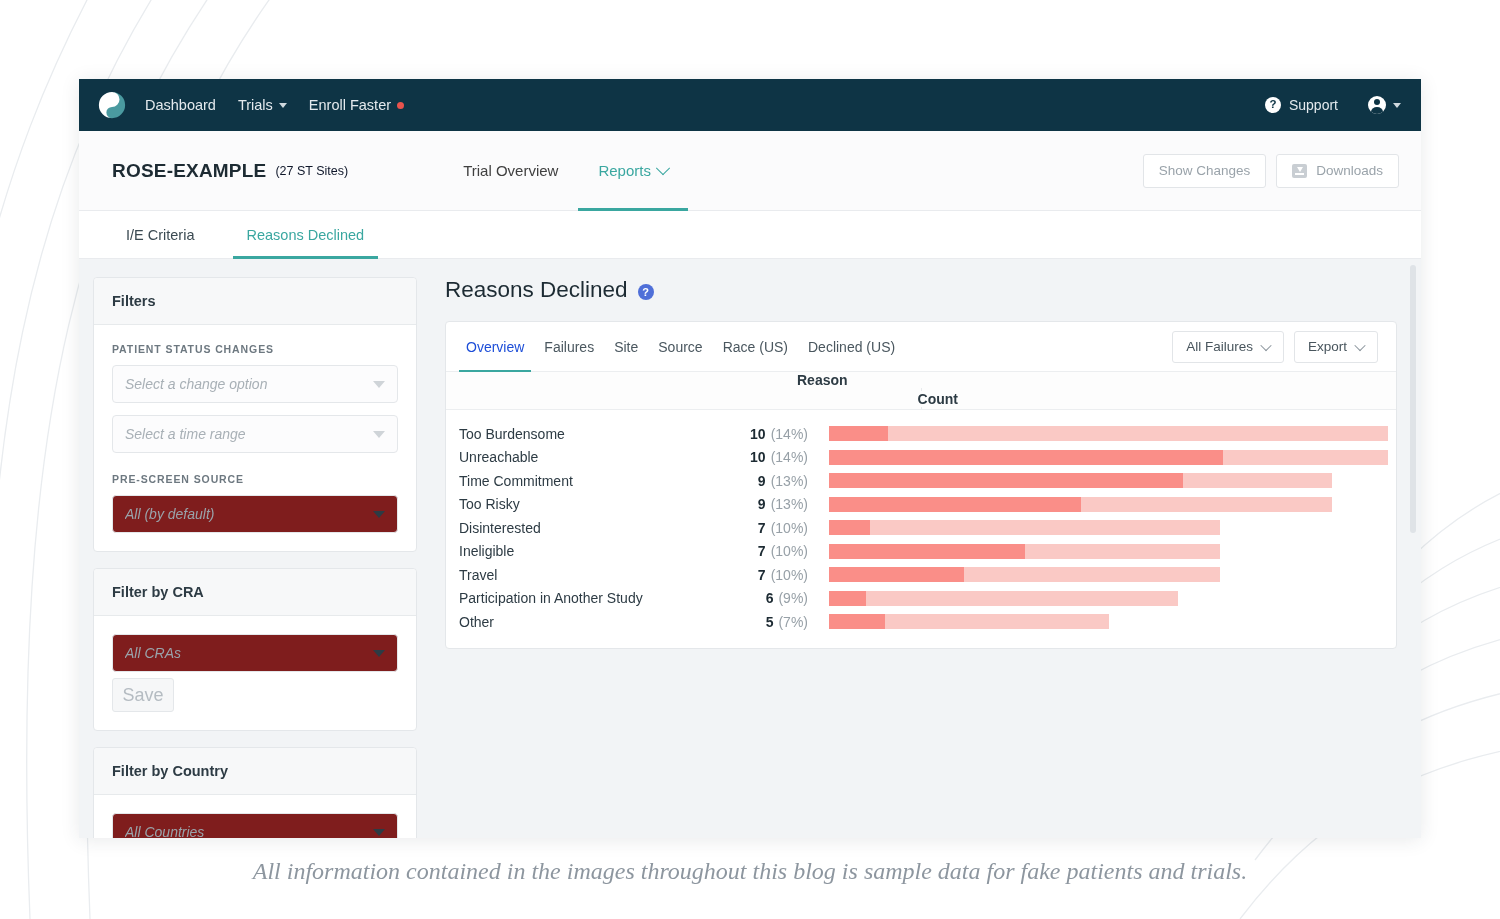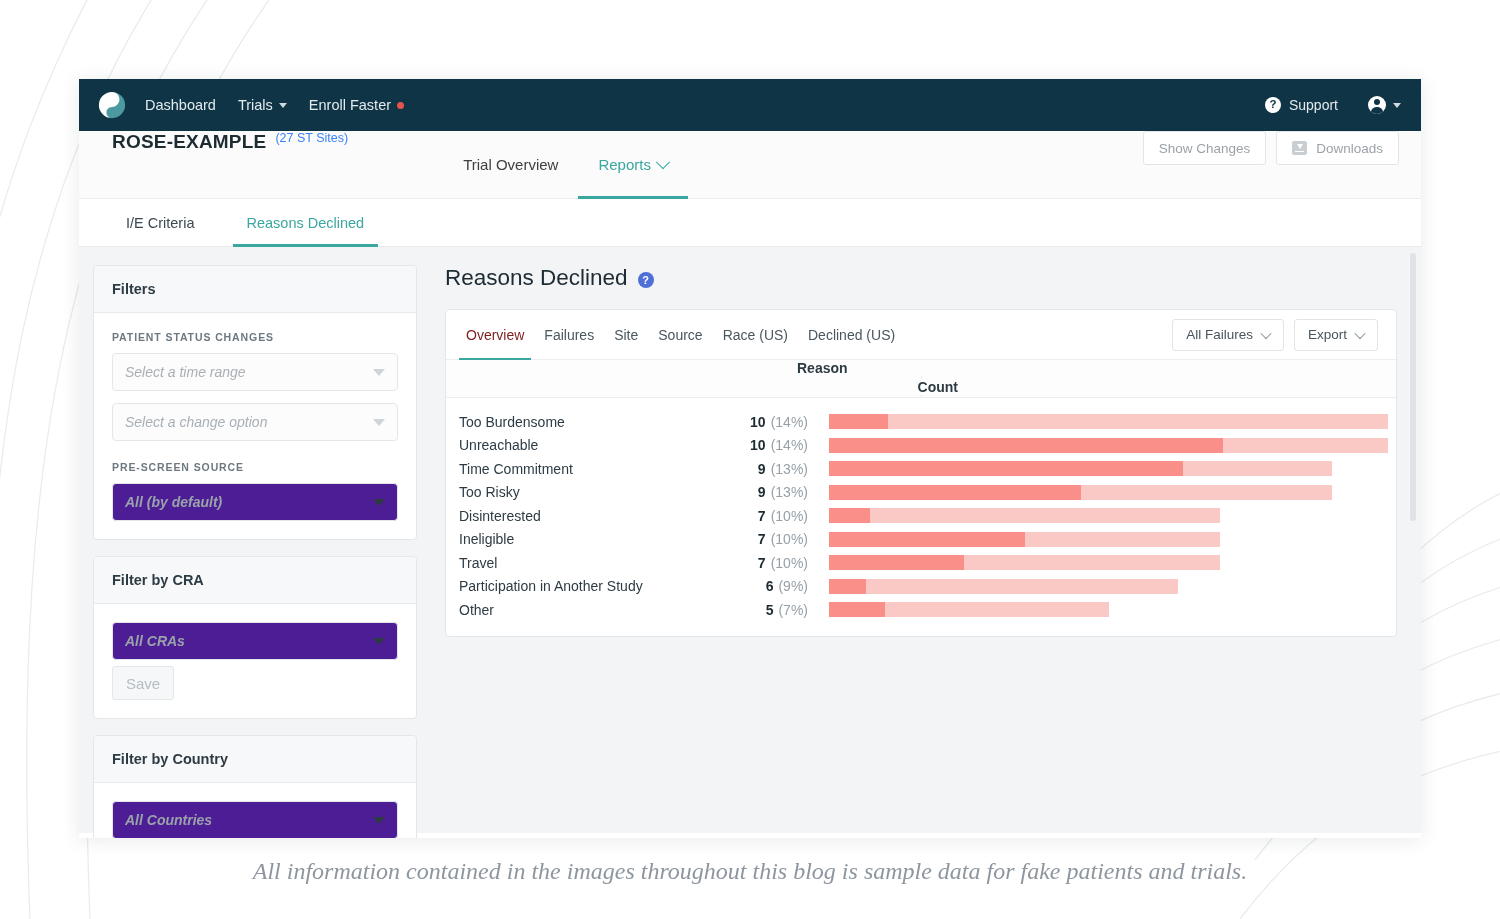--- a/index.html
+++ b/index.html
@@ -89,38 +89,38 @@
     background: #0e3445; transform: translateX(-50%);
   }
   .avatar-circle::after {
     content: ""; position: absolute; left: 50%; top: 10.5px;
     width: 12px; height: 10px; border-radius: 50% 50% 0 0;
     background: #0e3445; transform: translateX(-50%);
   }
 
   
   #trial-header {
-    height: 68px;
+    height: 80px;
     background: #fbfbfc;
     display: flex;
-    align-items: flex-start;
+    align-items: center;
     padding: 0 22px 0 33px;
     box-sizing: border-box;
     border-bottom: 1px solid #e9ebee;
     position: relative;
   }
   #trial-name {
     font-size: 19px;
     font-weight: bold;
     color: #1d2b33;
     letter-spacing: .2px;
   }
   #trial-sites {
     font-size: 12.5px;
-    color: #3b82f6;
+    color: #0f172a;
     margin-left: 9px;
   }
   #main-tabs {
     display: flex;
     align-items: stretch;
     margin-left: 95px;
     height: 100%;
   }
   .main-tab {
     display: flex; align-items: center; gap: 7px;
@@ -236,39 +236,39 @@
     background: #fcfcfd;
     display: flex;
     align-items: center;
     padding: 0 12px;
     box-sizing: border-box;
     font-size: 14px;
     font-style: italic;
     color: #a8b0b6;
     margin-bottom: 12px;
   }
-  .select-box.solid { background: #4c1d95; color: #9aa3aa; font-weight: bold; }
+  .select-box.solid { background: #7f1d1d; color: #9aa3aa; }
   .select-box .txt { flex: 1 1 auto; overflow: hidden; white-space: nowrap; }
   .tri-down {
     width: 0; height: 0;
     border-left: 6px solid transparent;
     border-right: 6px solid transparent;
     border-top: 7px solid #cfd4d8;
     flex: none;
   }
   .tri-down.dark { border-top-color: #2d3b44; }
   #save-btn {
     margin-top: 4px;
     height: 32px;
     width: 60px;
     border: 1px solid #e4e7ea;
     border-radius: 3px;
     background: #f6f7f8;
     color: #b5bcc2;
-    font-size: 15px;
+    font-size: 18px;
     display: flex; align-items: center; justify-content: center;
   }
 
   
   #main-col {
     flex: 1 1 auto;
     padding: 0 24px 0 20px;
     min-width: 0;
   }
   #report-title-row {
@@ -301,21 +301,21 @@
     box-sizing: border-box;
   }
   .card-tab {
     font-size: 14px;
     color: #4a575f;
     padding: 0 10px;
     height: 100%;
     display: flex; align-items: center;
     position: relative;
   }
-  .card-tab.active { color: #7f1d1d; }
+  .card-tab.active { color: #1d4ed8; }
   .card-tab.active::after {
     content: ""; position: absolute; left: 3px; right: 3px; bottom: -1px;
     height: 2.5px; background: #3aa7a0;
   }
   #card-actions { margin-left: auto; display: flex; gap: 10px; }
   .card-btn {
     height: 32px;
     border: 1px solid #e2e5e8;
     border-radius: 3px;
     background: #fff;
@@ -505,25 +505,25 @@
 
   <div id="body-region">
 
     <div id="sidebar">
 
       <div class="panel">
         <div class="panel-head">Filters</div>
         <div class="panel-body">
           <div class="field-label">PATIENT STATUS CHANGES</div>
           <div class="select-box">
+            <span class="txt">Select a change option</span>
+            <span class="tri-down"></span>
+          </div>
+          <div class="select-box">
             <span class="txt">Select a time range</span>
-            <span class="tri-down"></span>
-          </div>
-          <div class="select-box">
-            <span class="txt">Select a change option</span>
             <span class="tri-down"></span>
           </div>
           <div class="field-label" style="margin-top:20px">PRE-SCREEN SOURCE</div>
           <div class="select-box solid" style="margin-bottom:0">
             <span class="txt">All (by default)</span>
             <span class="tri-down dark"></span>
           </div>
         </div>
       </div>
 

